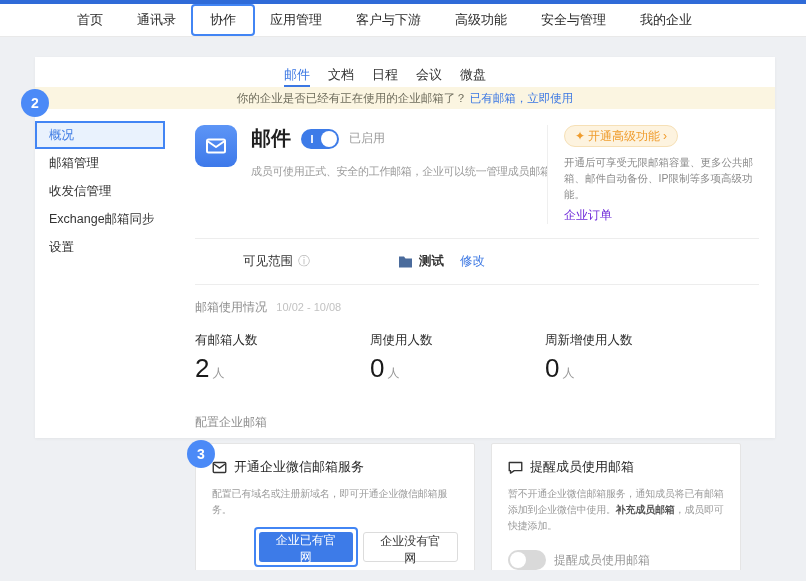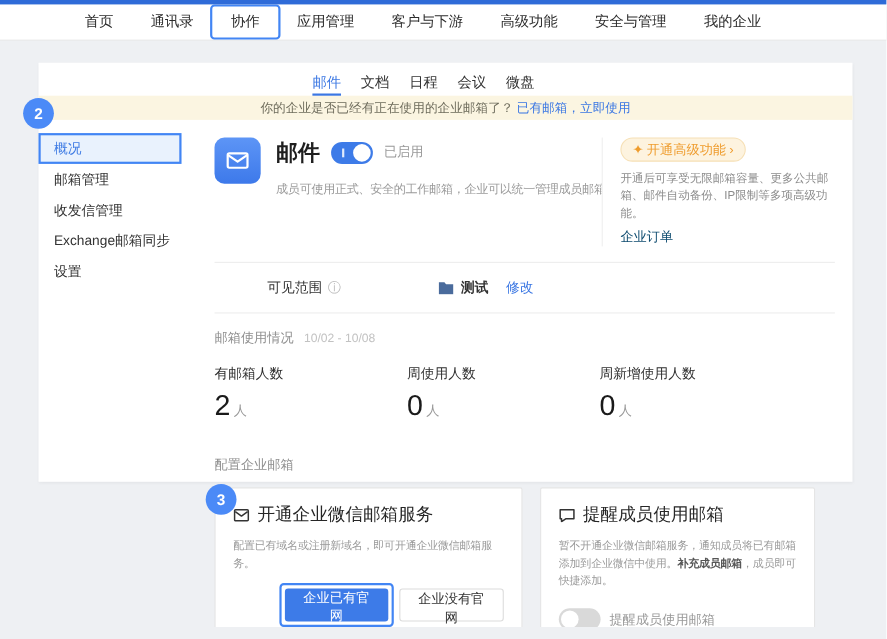--- a/index.html
+++ b/index.html
@@ -52,21 +52,21 @@
   .toggle.off .knob { left:2px; }
   .status { font-size:12px; color:#999; }
   .desc-row { margin-top:12px; font-size:11px; letter-spacing:-0.3px; color:#9a9a9a;
               display:flex; align-items:center; gap:6px; white-space:nowrap; overflow:hidden; }
 
   .promo { width:212px; margin-left:auto; border-left:1px solid #efefef; padding-left:16px; flex-shrink:0; }
   .promo-btn { display:inline-flex; align-items:center; gap:3px; height:22px; padding:0 10px;
                border-radius:11px; background:#fdf3df; border:1px solid #f6e0b6; color:#ef9c2d;
                font-size:12px; cursor:pointer; white-space:nowrap; }
   .promo-desc { margin-top:8px; font-size:10.5px; color:#8c8c8c; line-height:1.5; }
-  .promo-link { display:inline-block; margin-top:5px; font-size:12px; color:#0c4a6e;
+  .promo-link { display:inline-block; margin-top:5px; font-size:12px; color:#6d28d9;
                 cursor:pointer; text-decoration:none; }
 
   .hr { height:1px; background:#ededed; margin:14px 0; }
 
   .scope-row { display:flex; align-items:center; font-size:12.5px;margin-left:48px; }
   .scope-label { color:#333; }
   .info { margin-left:5px; color:#b9b9b9; font-size:12px; cursor:pointer; }
   .scope-value { margin-left:88px; display:flex; align-items:center; gap:6px; color:#333; font-weight:bold; }
   .scope-action { margin-left:16px; color:#3b77e3; cursor:pointer; text-decoration:none; font-weight:normal; }
 
@@ -79,21 +79,21 @@
   .stat-value { margin-top:4px; }
   .num { font-size:26px; color:#1a1a1a; }
   .unit { font-size:12px; color:#9a9a9a; margin-left:3px; }
 
   .config { margin-top:30px; }
   .config-title { font-size:12px; color:#8f8f8f; }
   .cards { display:flex; gap:16px; margin-top:12px; }
   .card { border:1px solid #e5e5e5; border-radius:2px; padding:14px 16px; position:relative; background:#fff; }
   .card-mail { width:280px; }
   .card-remind { width:250px; }
-  .card-head { display:flex; align-items:center; gap:7px; font-size:16px; color:#262626; white-space:nowrap; }
+  .card-head { display:flex; align-items:center; gap:7px; font-size:13px; color:#262626; white-space:nowrap; }
   .card-desc { margin-top:10px; font-size:10px; letter-spacing:-0.2px; color:#9a9a9a; line-height:1.6; }
   .card-desc .bold { color:#555; font-weight:bold; }
   .card-btns { margin-top:14px; display:flex; gap:10px; }
   .btn-primary { position:relative; height:30px; padding:0 15px; background:#3d7be8; color:#fff;
                  font-size:12px; border:none; border-radius:3px; cursor:pointer; font-family:inherit;margin-left:47px; }
   .btn-secondary { height:30px; padding:0 15px; background:#fff; color:#333; font-size:12px;
                    border:1px solid #dcdcdc; border-radius:3px; cursor:pointer; font-family:inherit; }
   .anno-btn { position:absolute; inset:-5px; border:2px solid #4285f4; border-radius:4px; pointer-events:none; }
   .toggle-row { margin-top:16px; display:flex; align-items:center; gap:8px; }
   .toggle-label { font-size:12px; color:#999; }

